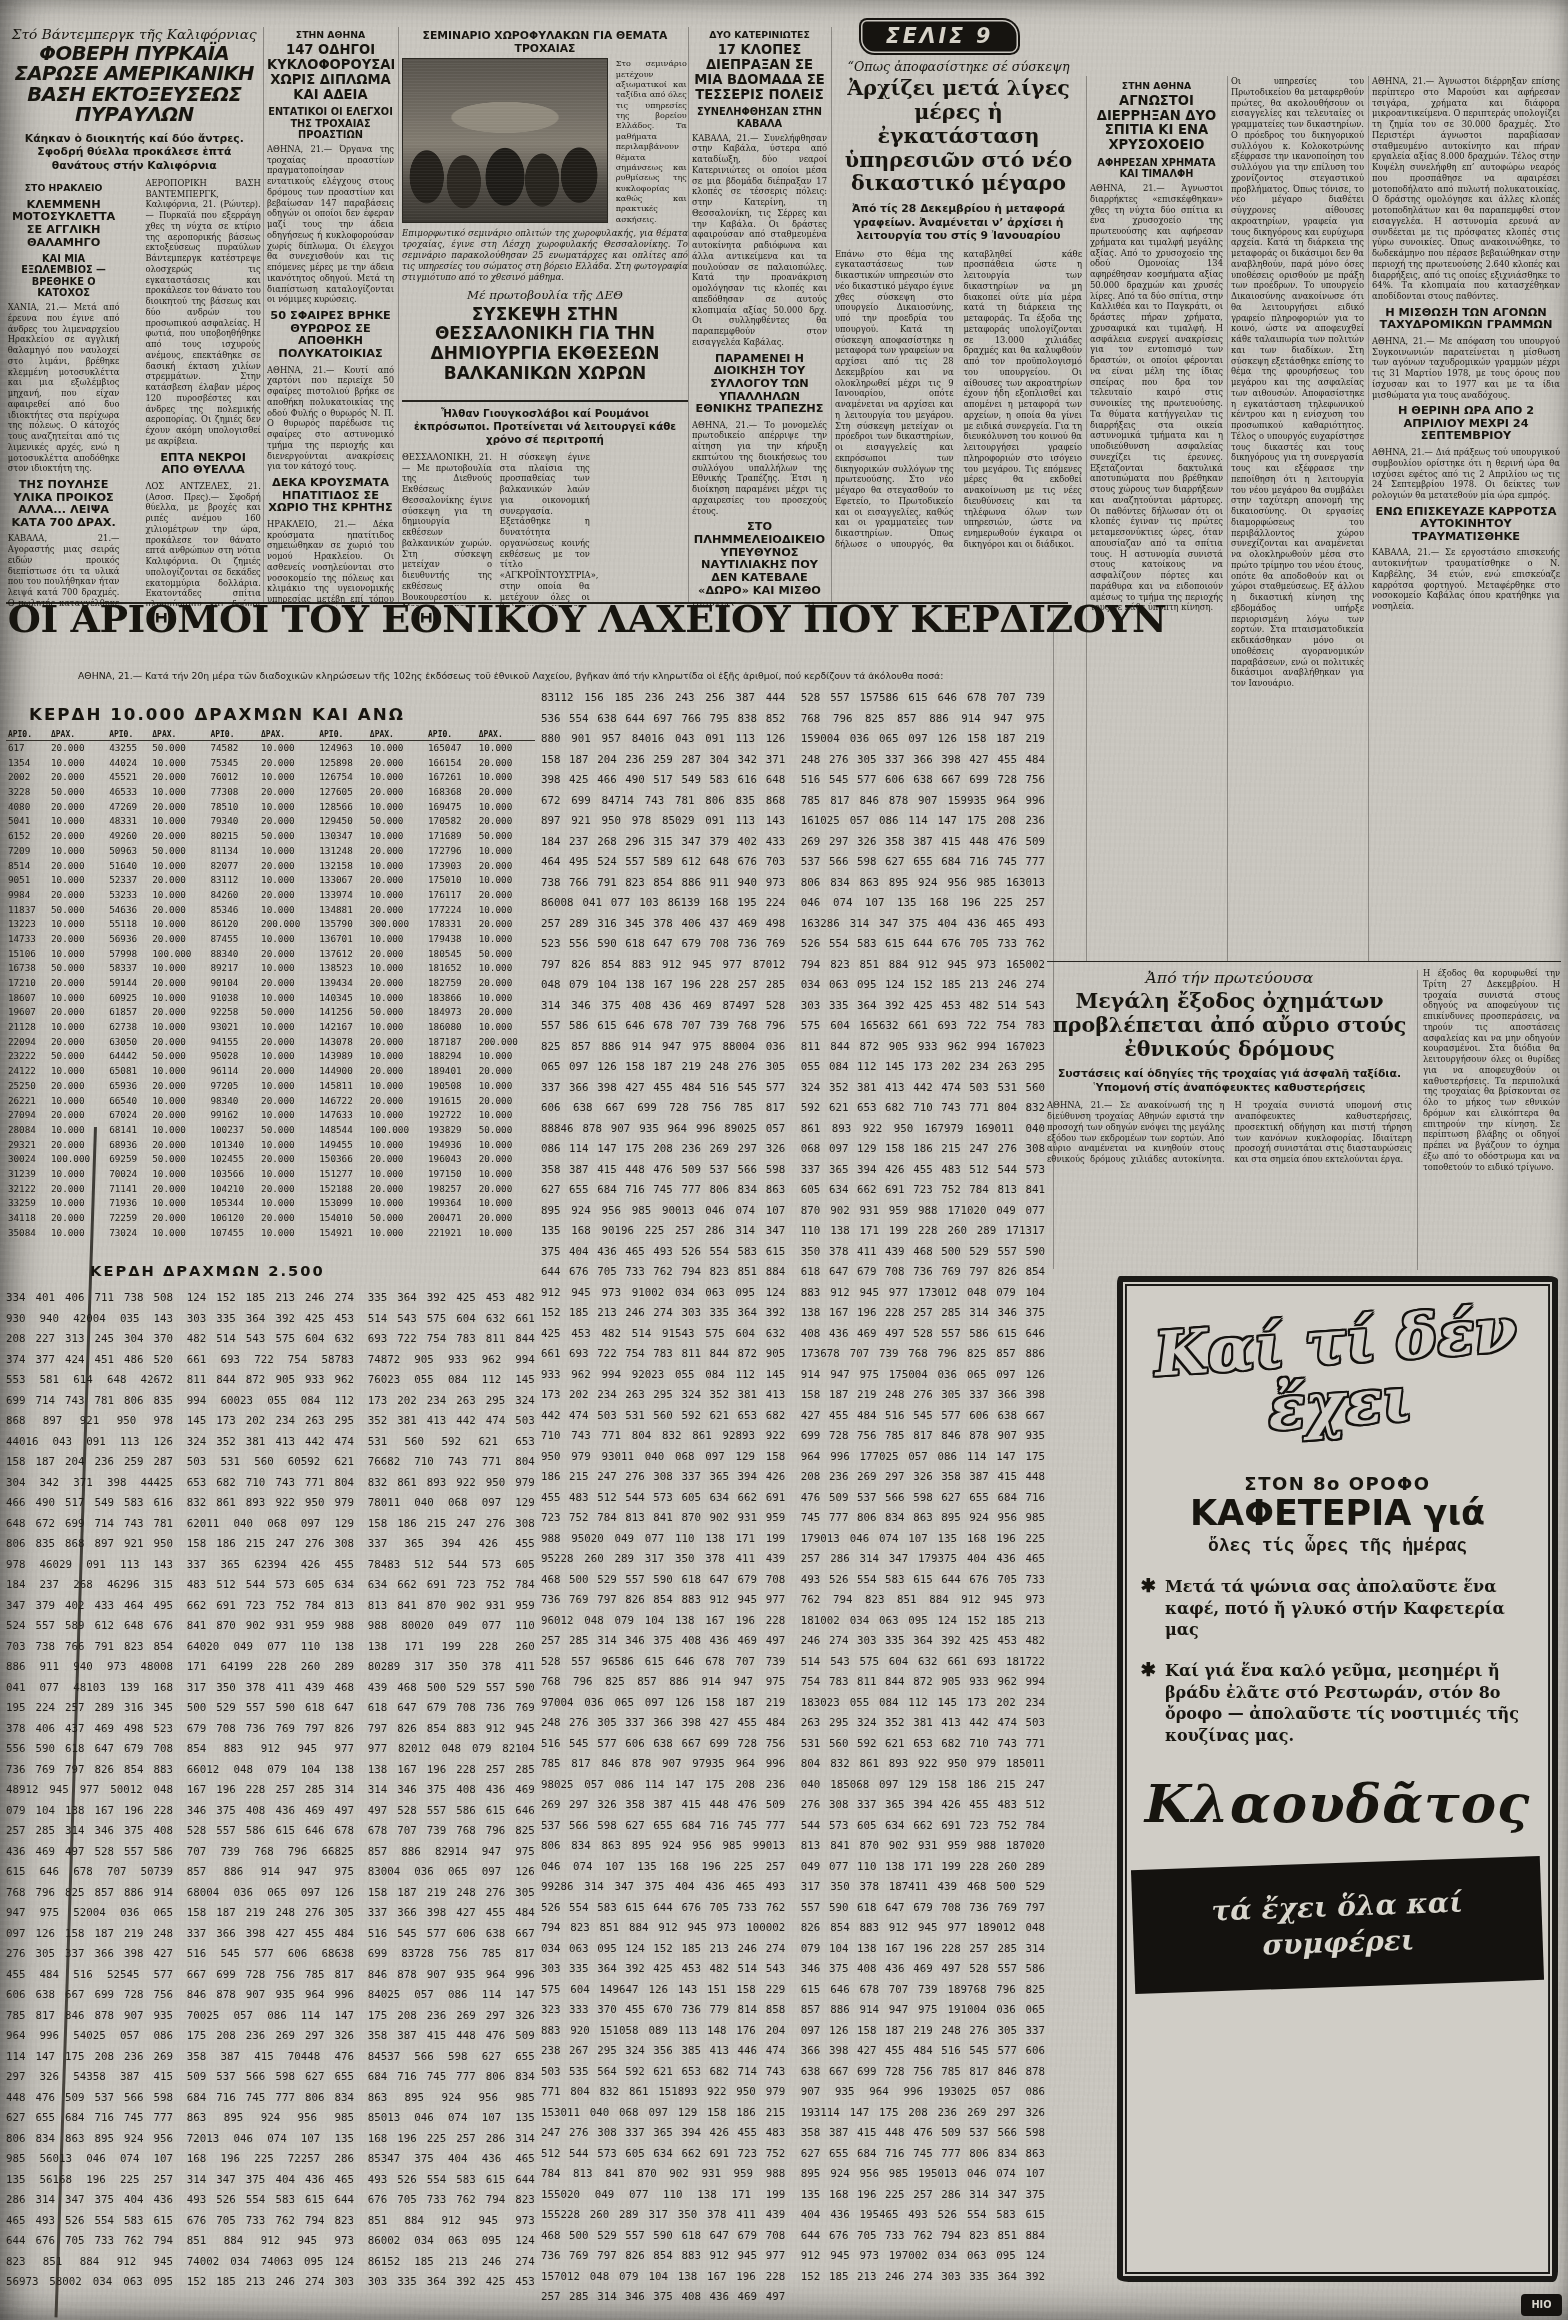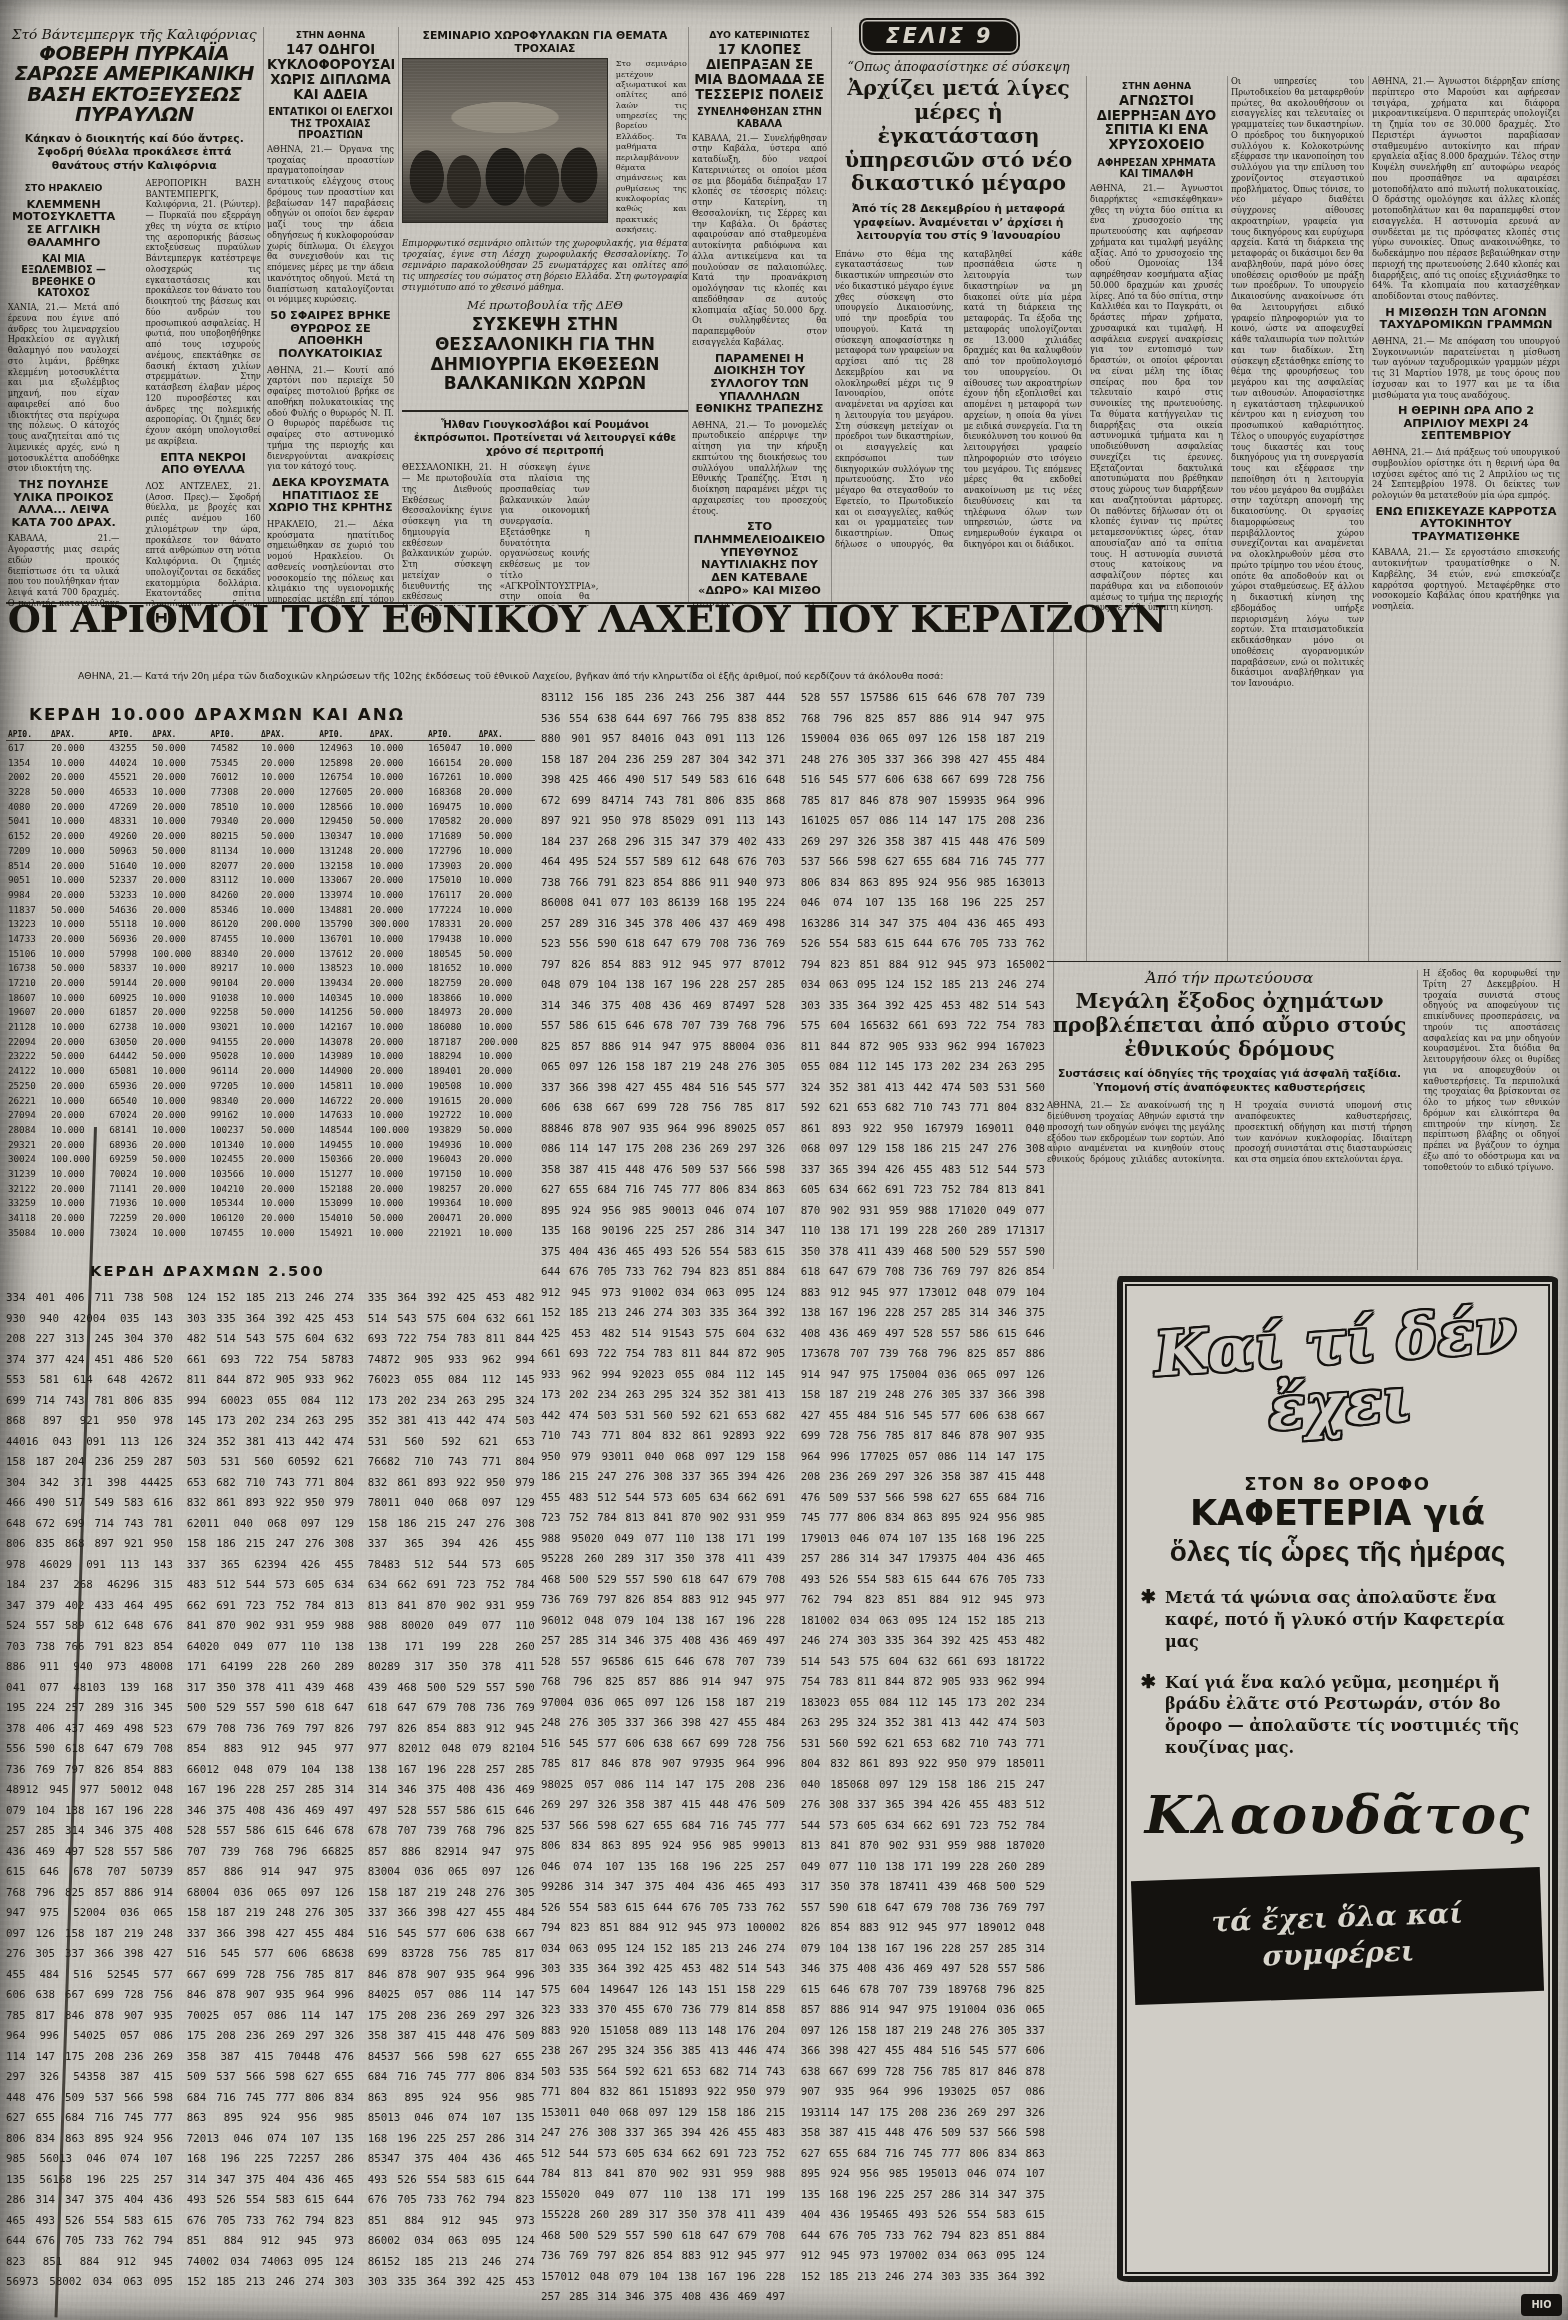--- a/index.html
+++ b/index.html
@@ -48,21 +48,21 @@
       text-align:justify;overflow:hidden;column-fill:auto;color:#1b1914;}
   .twoColBody{column-count:2;column-gap:9.8px;}
   #ad{border:6.9px solid #1a1916;background:#d0cdc6;border-radius:2.9px 9.8px 4.9px 11.8px/7.8px 3.9px 10.8px 4.9px;
       box-shadow:inset 0 0 0 2px #d0cdc6,inset 0 0 0 3.9px #1a1916;}
   .adHead{font-family:"DejaVu Serif",serif;font-weight:bold;font-style:italic;font-size:61px;line-height:1.02;
       color:#d0cdc6;text-align:center;transform:rotate(-4deg);margin-top:29px;
       text-shadow:2px 0 0 #14120f,-2px 0 0 #14120f,0 2px 0 #14120f,0 -2px 0 #14120f,
                   2px 2px 0 #14120f,-2px -2px 0 #14120f,2px -2px 0 #14120f,-2px 2px 0 #14120f;}
   .adFloor{font-family:"DejaVu Sans",sans-serif;font-weight:bold;font-size:18px;text-align:center;letter-spacing:1.5px;margin-top:38px;}
   .adMainBig{font-family:"DejaVu Sans",sans-serif;font-weight:bold;font-size:35px;line-height:1.12;text-align:center;}
-  .adMainSm{font-family:Liberation Sans, sans-serif;font-weight:bold;font-size:28px;line-height:1.15;text-align:center;margin-top:2px;}
+  .adMainSm{font-family:Liberation Mono, monospace;font-weight:bold;font-size:18px;line-height:1.15;text-align:center;margin-top:2px;}
   .adBullet{display:flex;gap:8.8px;font-family:"DejaVu Serif",serif;font-weight:bold;font-size:16px;line-height:1.35;
       margin:19.6px 17.6px 0;}
   .adStar{flex:none;font-size:18.6px;line-height:1.1;}
   .adBrand{font-family:"DejaVu Serif",serif;font-weight:bold;font-style:italic;font-size:53px;text-align:center;
       letter-spacing:1px;margin-top:25px;}
   .adSlogan{background:#14120f;color:#d8d5cc;font-family:"DejaVu Serif",serif;font-weight:bold;font-style:italic;
       font-size:28px;line-height:1.3;text-align:center;padding:25.5px 11.8px;transform:rotate(-2deg);margin:29px 9.8px 0;}
   #cornerMark{background:#14120f;color:#d8d5cc;font-family:"DejaVu Sans",sans-serif;font-weight:bold;font-size:9.8px;
       display:flex;align-items:center;justify-content:center;border-radius:3.9px;}
   #artifact{background:linear-gradient(#1b1914,#2a261f);transform:rotate(1.9deg);transform-origin:top;opacity:.8;}
@@ -116,21 +116,21 @@
     <div class="para">ΑΘΗΝΑ, 21.— Κουτί από χαρτόνι που περιείχε 50 σφαίρες πιστολιού βρήκε σε αποθήκη πολυκατοικίας της οδού Φυλής ο θυρωρός Ν. Π. Ο θυρωρός παρέδωσε τις σφαίρες στο αστυνομικό τμήμα της περιοχής και διενεργούνται ανακρίσεις για τον κάτοχό τους.</div>
     <div class="hS">ΔΕΚΑ ΚΡΟΥΣΜΑΤΑ ΗΠΑΤΙΤΙΔΟΣ ΣΕ ΧΩΡΙΟ ΤΗΣ ΚΡΗΤΗΣ</div>
     <div class="para">ΗΡΑΚΛΕΙΟ, 21.— Δέκα κρούσματα ηπατίτιδος σημειώθηκαν σε χωριό του νομού Ηρακλείου. Οι ασθενείς νοσηλεύονται στο νοσοκομείο της πόλεως και κλιμάκιο της υγειονομικής υπηρεσίας μετέβη επί τόπου για προληπτικά μέτρα και απολυμάνσεις.</div>
 
   </div>
 
   <div class="abs" style="left:402px;top:25.5px;width:286px;height:580px;overflow:hidden">
     <div class="tagS" style="font-size:10.8px">ΣΕΜΙΝΑΡΙΟ ΧΩΡΟΦΥΛΑΚΩΝ ΓΙΑ ΘΕΜΑΤΑ ΤΡΟΧΑΙΑΣ</div>
     <div style="display:flex;gap:7.8px;margin-top:2.9px">
       <div class="photo" style="width:206px;height:165px"></div>
-      <div class="bt-s" style="width:71px;font-size:8.1px">Στο σεμινάριο μετέχουν αξιωματικοί και οπλίτες από λαών τις υπηρεσίες της βορείου Ελλάδος. Τα μαθήματα περιλαμβάνουν θέματα σημάνσεως και ρυθμίσεως της κυκλοφορίας καθώς και πρακτικές ασκήσεις.</div>
+      <div class="bt-s" style="width:71px;font-size:8.1px">Στο σεμινάριο μετέχουν αξιωματικοί και ταξίδια από όλες τις υπηρεσίες της βορείου Ελλάδος. Τα μαθήματα περιλαμβάνουν θέματα σημάνσεως και ρυθμίσεως της κυκλοφορίας καθώς και πρακτικές ασκήσεις.</div>
     </div>
     <div class="caption">Επιμορφωτικό σεμινάριο οπλιτών της χωροφυλακής, για θέματα τροχαίας, έγινε στη Λέσχη χωροφυλακής Θεσσαλονίκης. Το σεμινάριο παρακολούθησαν 25 ενωματάρχες και οπλίτες από τις υπηρεσίες του σώματος στη βόρειο Ελλάδα. Στη φωτογραφία στιγμιότυπο από το χθεσινό μάθημα.</div>
     <div class="kick" style="font-size:11.8px;margin-top:4.9px">Μέ πρωτοβουλία τῆς ΔΕΘ</div>
     <div class="hSerif underline2" style="font-size:17px;font-family:'DejaVu Sans',sans-serif">ΣΥΣΚΕΨΗ ΣΤΗΝ ΘΕΣΣΑΛΟΝΙΚΗ ΓΙΑ ΤΗΝ ΔΗΜΙΟΥΡΓΙΑ ΕΚΘΕΣΕΩΝ ΒΑΛΚΑΝΙΚΩΝ ΧΩΡΩΝ</div>
     <div class="deck" style="font-size:10.3px">Ἦλθαν Γιουγκοσλάβοι καί Ρουμάνοι ἐκπρόσωποι. Προτείνεται νά λειτουργεῖ κάθε χρόνο σέ περιτροπή</div>
     <div style="display:flex;gap:7.8px">
       <div class="bt-s" style="width:90px">ΘΕΣΣΑΛΟΝΙΚΗ, 21.— Με πρωτοβουλία της Διεθνούς Εκθέσεως Θεσσαλονίκης έγινε σύσκεψη για τη δημιουργία εκθέσεων βαλκανικών χωρών. Στη σύσκεψη μετείχαν ο διευθυντής της εκθέσεως Βουκουρεστίου κ. Μεράνη και ο εκπρόσωπος της εκθέσεως Ζάγκρεμπ κ. Μπράνκο.</div>
       <div class="bt-s" style="width:90px">Η σύσκεψη έγινε στα πλαίσια της προσπαθείας των βαλκανικών λαών για οικονομική συνεργασία. Εξετάσθηκε η δυνατότητα οργανώσεως κοινής εκθέσεως με τον τίτλο «ΑΓΚΡΟΪΝΤΟΥΣΤΡΙΑ», στην οποία θα μετέχουν όλες οι βαλκανικές χώρες.</div>
     </div>
   </div>

